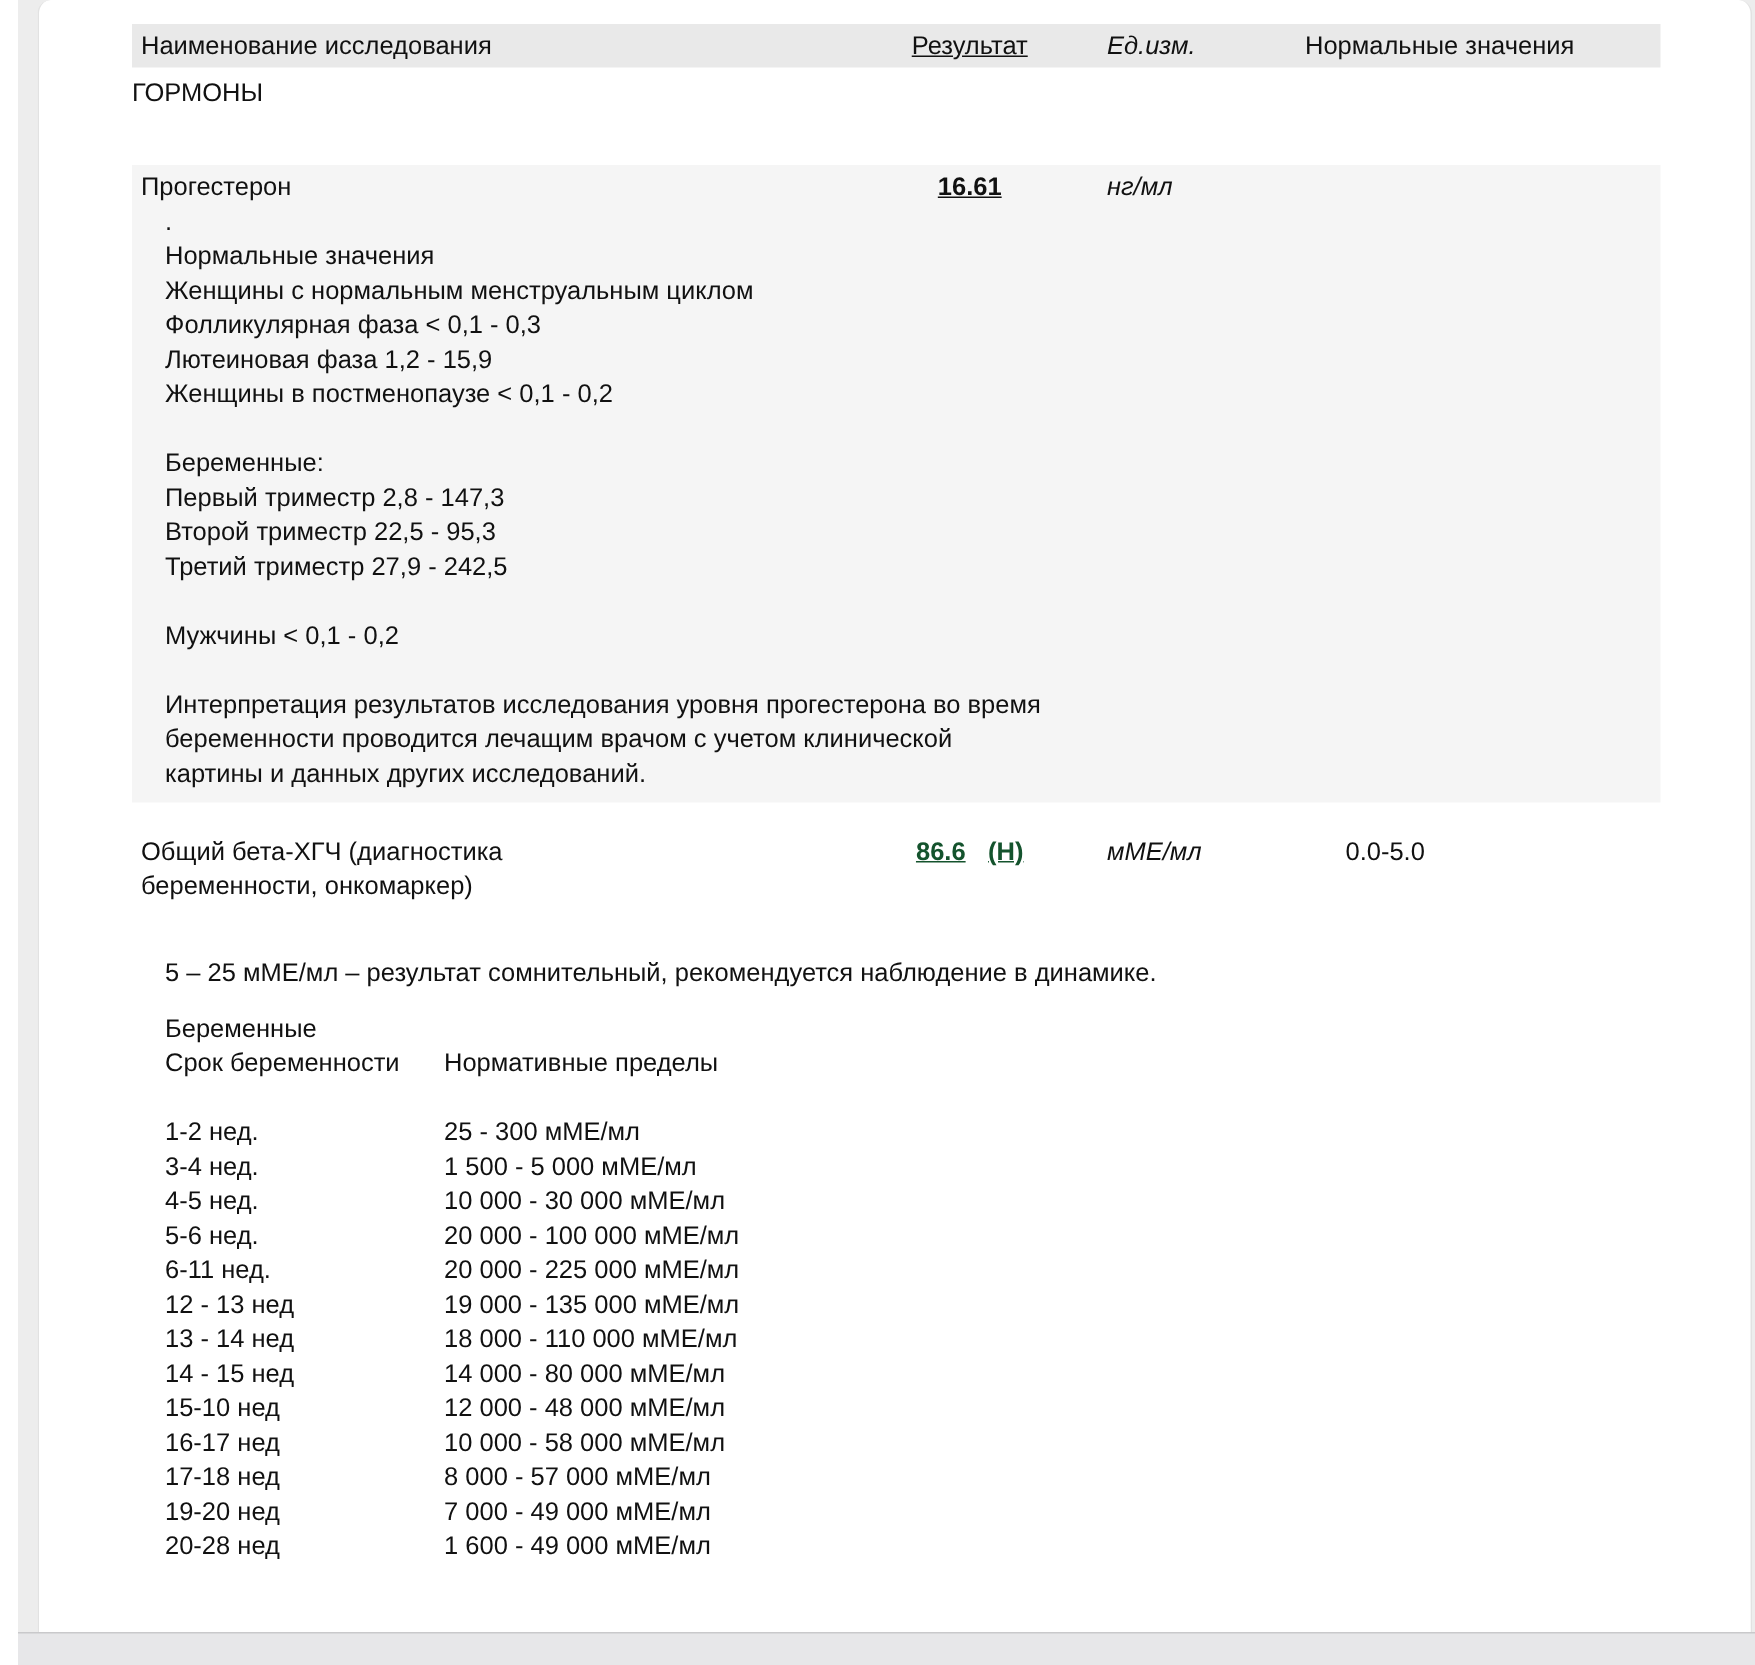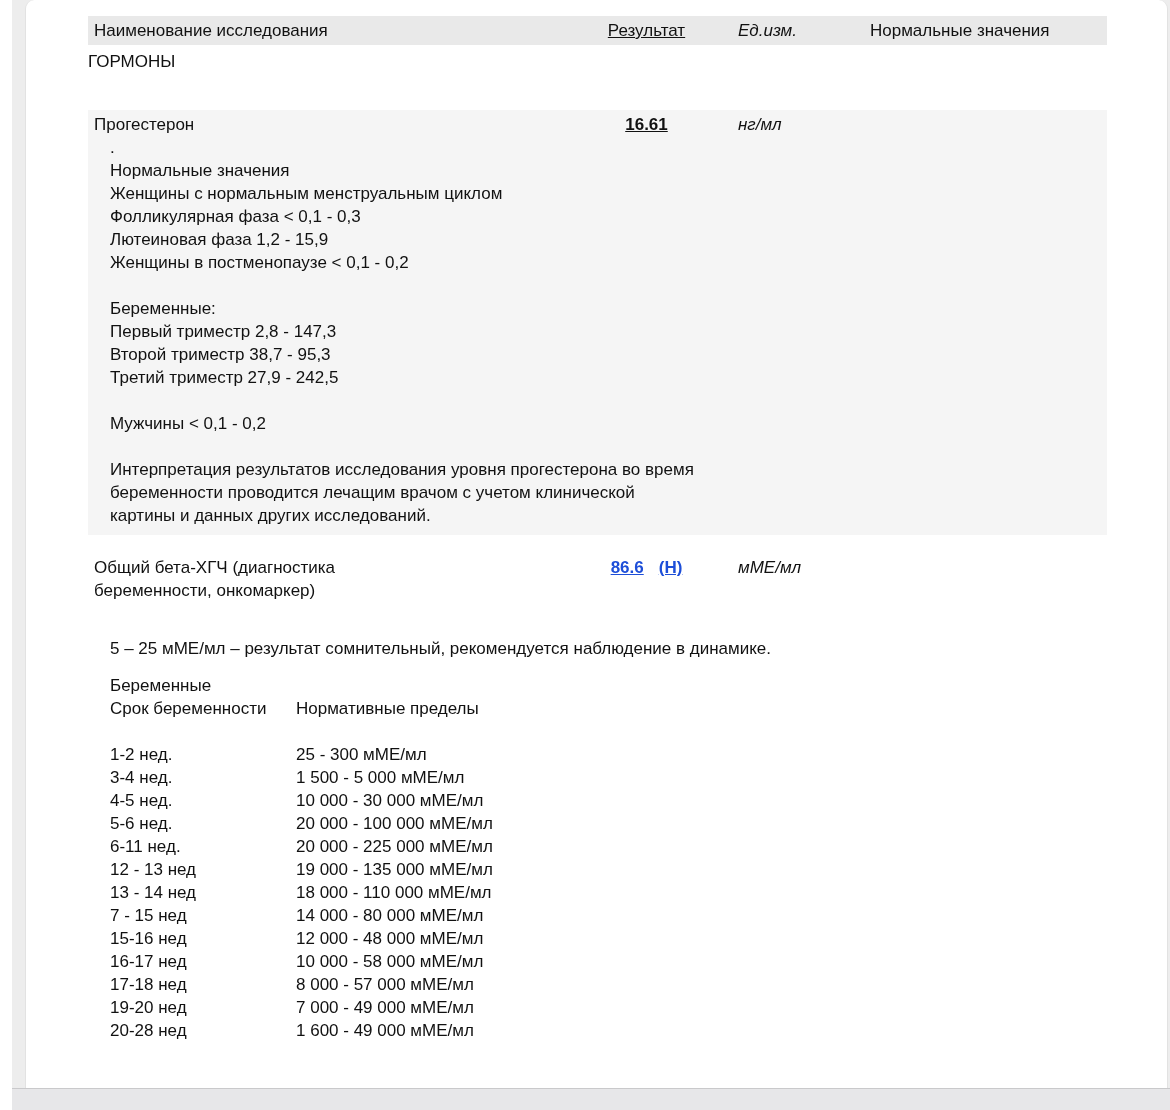--- a/index.html
+++ b/index.html
@@ -111,37 +111,38 @@
         <div class="notes">
           <div class="note-line">.</div>
           <div class="note-line">Нормальные значения</div>
           <div class="note-line">Женщины с нормальным менструальным циклом</div>
           <div class="note-line">Фолликулярная фаза &lt; 0,1 - 0,3</div>
           <div class="note-line">Лютеиновая фаза 1,2 - 15,9</div>
           <div class="note-line">Женщины в постменопаузе &lt; 0,1 - 0,2</div>
           <div class="spacer"></div>
           <div class="note-line">Беременные:</div>
           <div class="note-line">Первый триместр 2,8 - 147,3</div>
-          <div class="note-line">Второй триместр 38,7 - 95,3</div>
+          <div class="note-line">Второй триместр 22,5 - 95,3</div>
           <div class="note-line">Третий триместр 27,9 - 242,5</div>
           <div class="spacer"></div>
           <div class="note-line">Мужчины &lt; 0,1 - 0,2</div>
           <div class="spacer"></div>
           <div class="note-line interpretation">Интерпретация результатов исследования уровня прогестерона во время беременности проводится лечащим врачом с учетом клинической картины и данных других исследований.</div>
         </div>
       </div>
 
       <div class="lab-grid lab-row hcg-row">
         <div class="c-name">
           <span class="hcg-name">Общий бета-ХГЧ (диагностика беременности, онкомаркер)</span>
         </div>
-        <div class="c-result bold" style="color: #1d4ed8;">
+        <div class="c-result bold" style="color: #14532d;">
           <span>86.6</span><span class="flag">(Н)</span>
         </div>
         <div class="c-units">мМЕ/мл</div>
+        <div class="c-normal">0.0-5.0</div>
       </div>
 
       <div class="hcg-note note-line">5 – 25 мМЕ/мл – результат сомнительный, рекомендуется наблюдение в динамике.</div>
 
       <div class="hcg-preg">
         <div class="note-line">Беременные</div>
         <div class="wk-grid" style="margin-left:0">
           <div>Срок беременности</div>
           <div>Нормативные пределы</div>
         </div>
@@ -157,23 +158,23 @@
         <div>4-5 нед.</div>
           <div>10 000 - 30 000 мМЕ/мл</div>
         <div>5-6 нед.</div>
           <div>20 000 - 100 000 мМЕ/мл</div>
         <div>6-11 нед.</div>
           <div>20 000 - 225 000 мМЕ/мл</div>
         <div>12 - 13 нед</div>
           <div>19 000 - 135 000 мМЕ/мл</div>
         <div>13 - 14 нед</div>
           <div>18 000 - 110 000 мМЕ/мл</div>
-        <div>7 - 15 нед</div>
+        <div>14 - 15 нед</div>
           <div>14 000 - 80 000 мМЕ/мл</div>
-        <div>15-16 нед</div>
+        <div>15-10 нед</div>
           <div>12 000 - 48 000 мМЕ/мл</div>
         <div>16-17 нед</div>
           <div>10 000 - 58 000 мМЕ/мл</div>
         <div>17-18 нед</div>
           <div>8 000 - 57 000 мМЕ/мл</div>
         <div>19-20 нед</div>
           <div>7 000 - 49 000 мМЕ/мл</div>
         <div>20-28 нед</div>
           <div>1 600 - 49 000 мМЕ/мл</div>
       </div>

